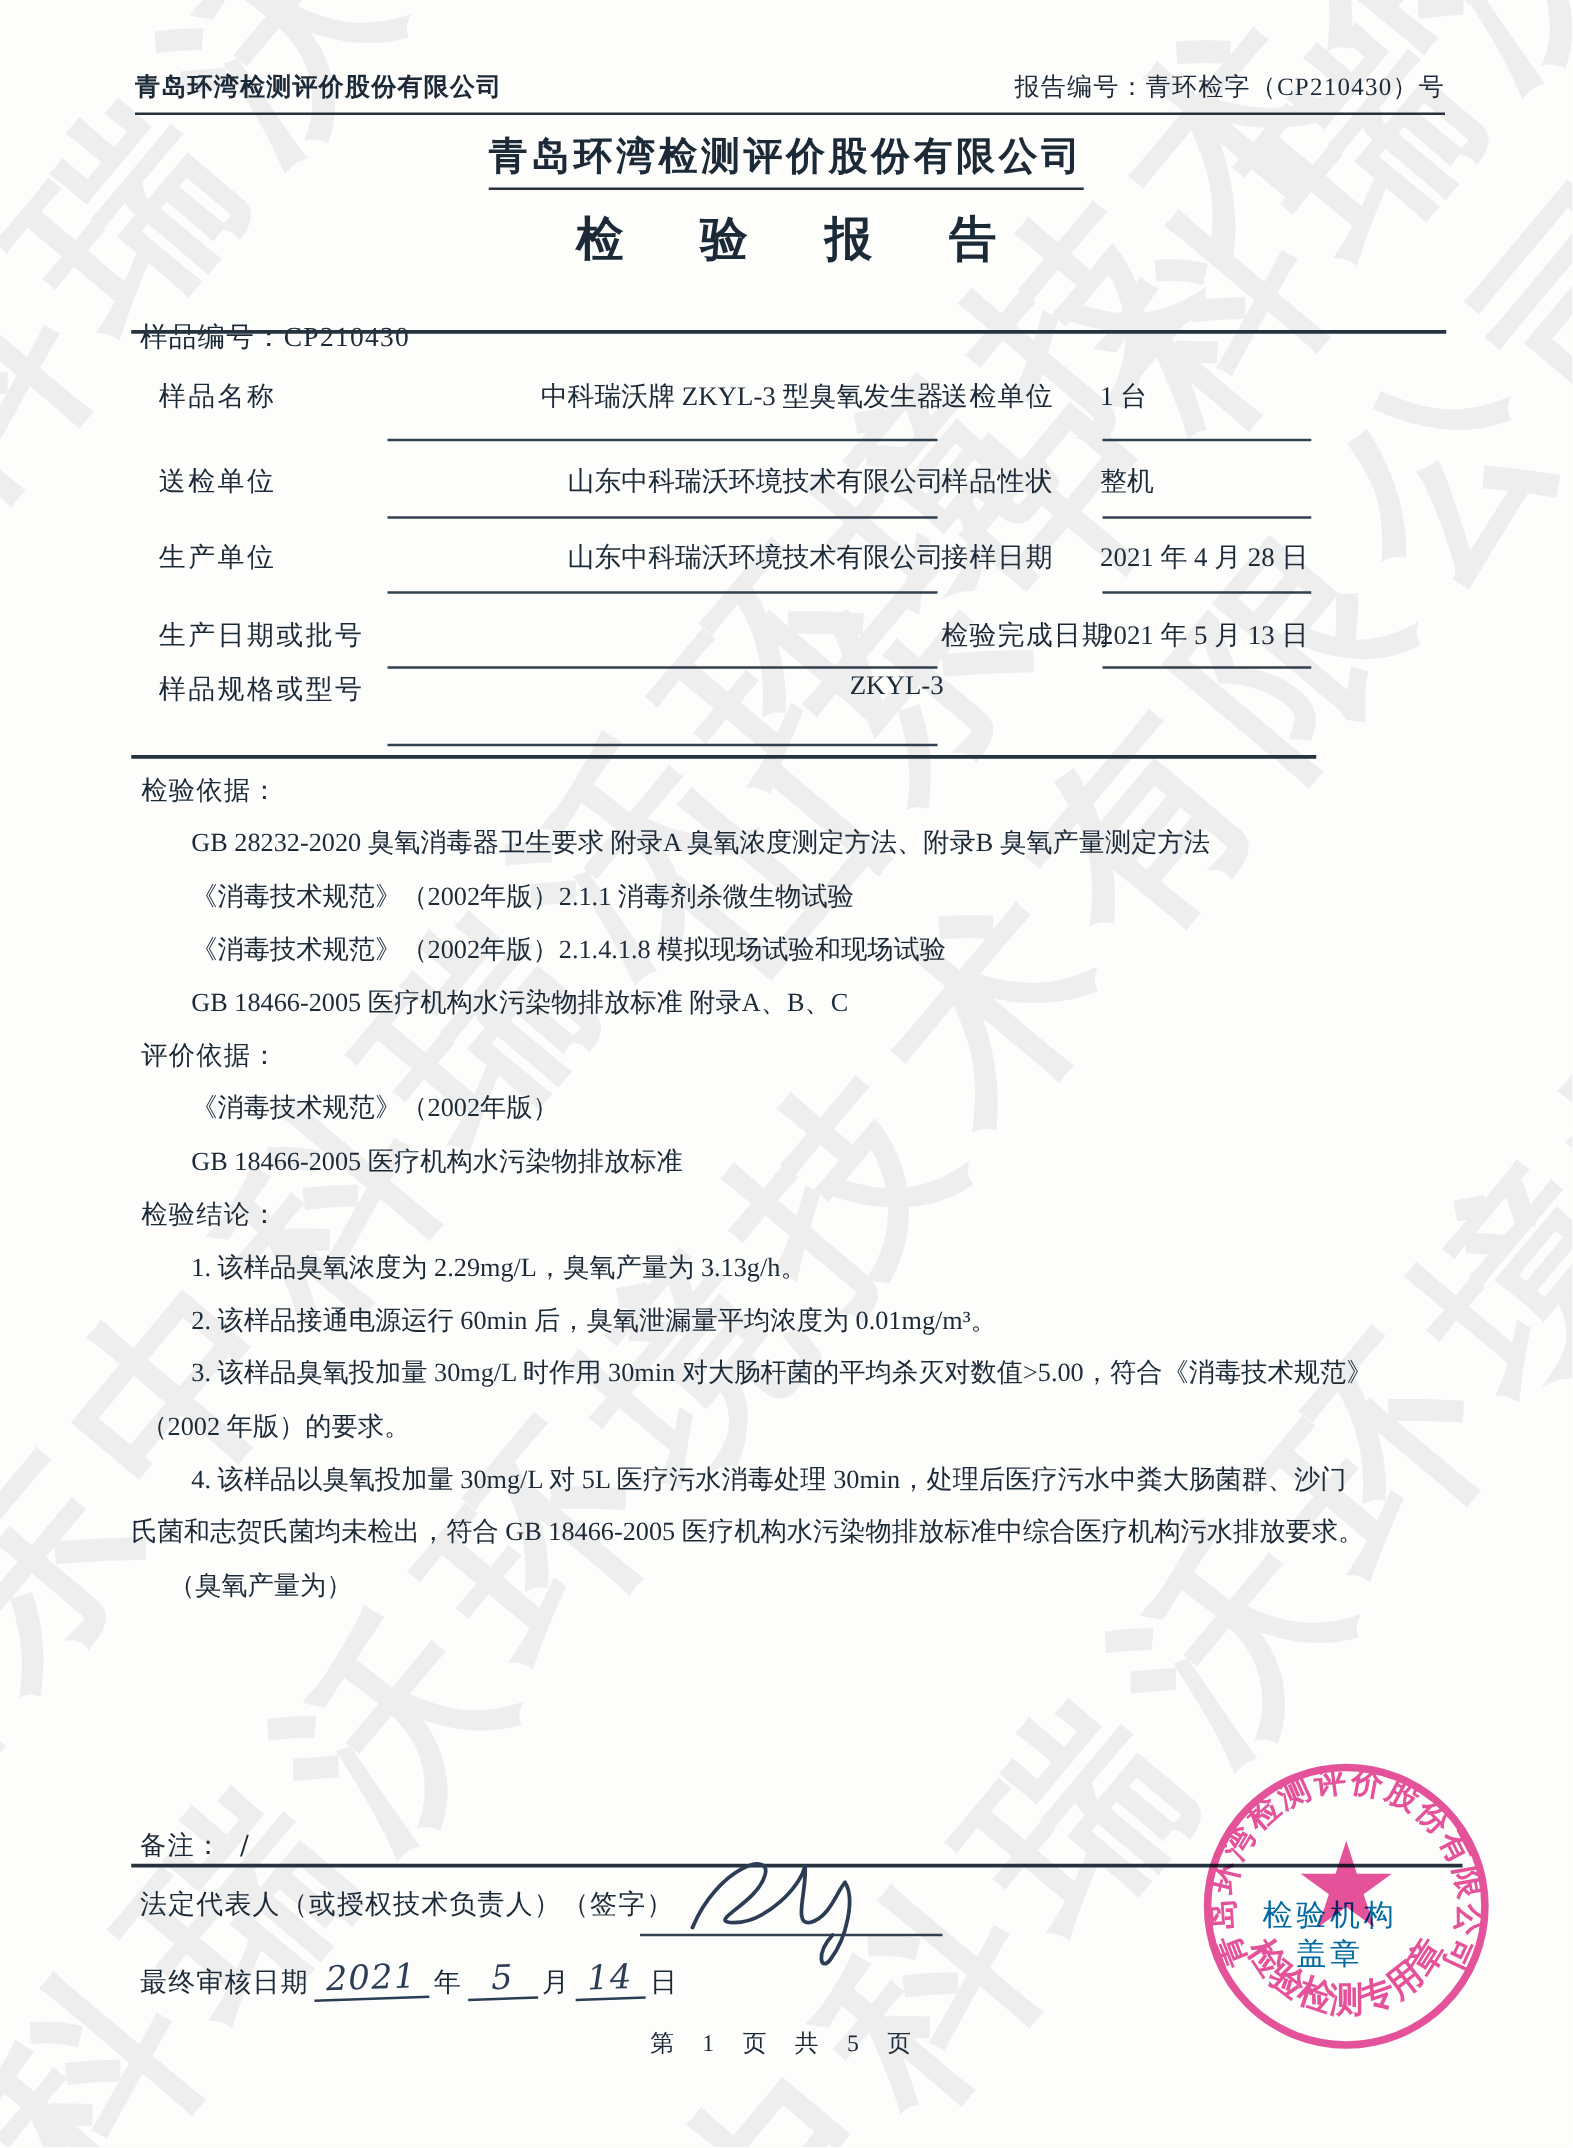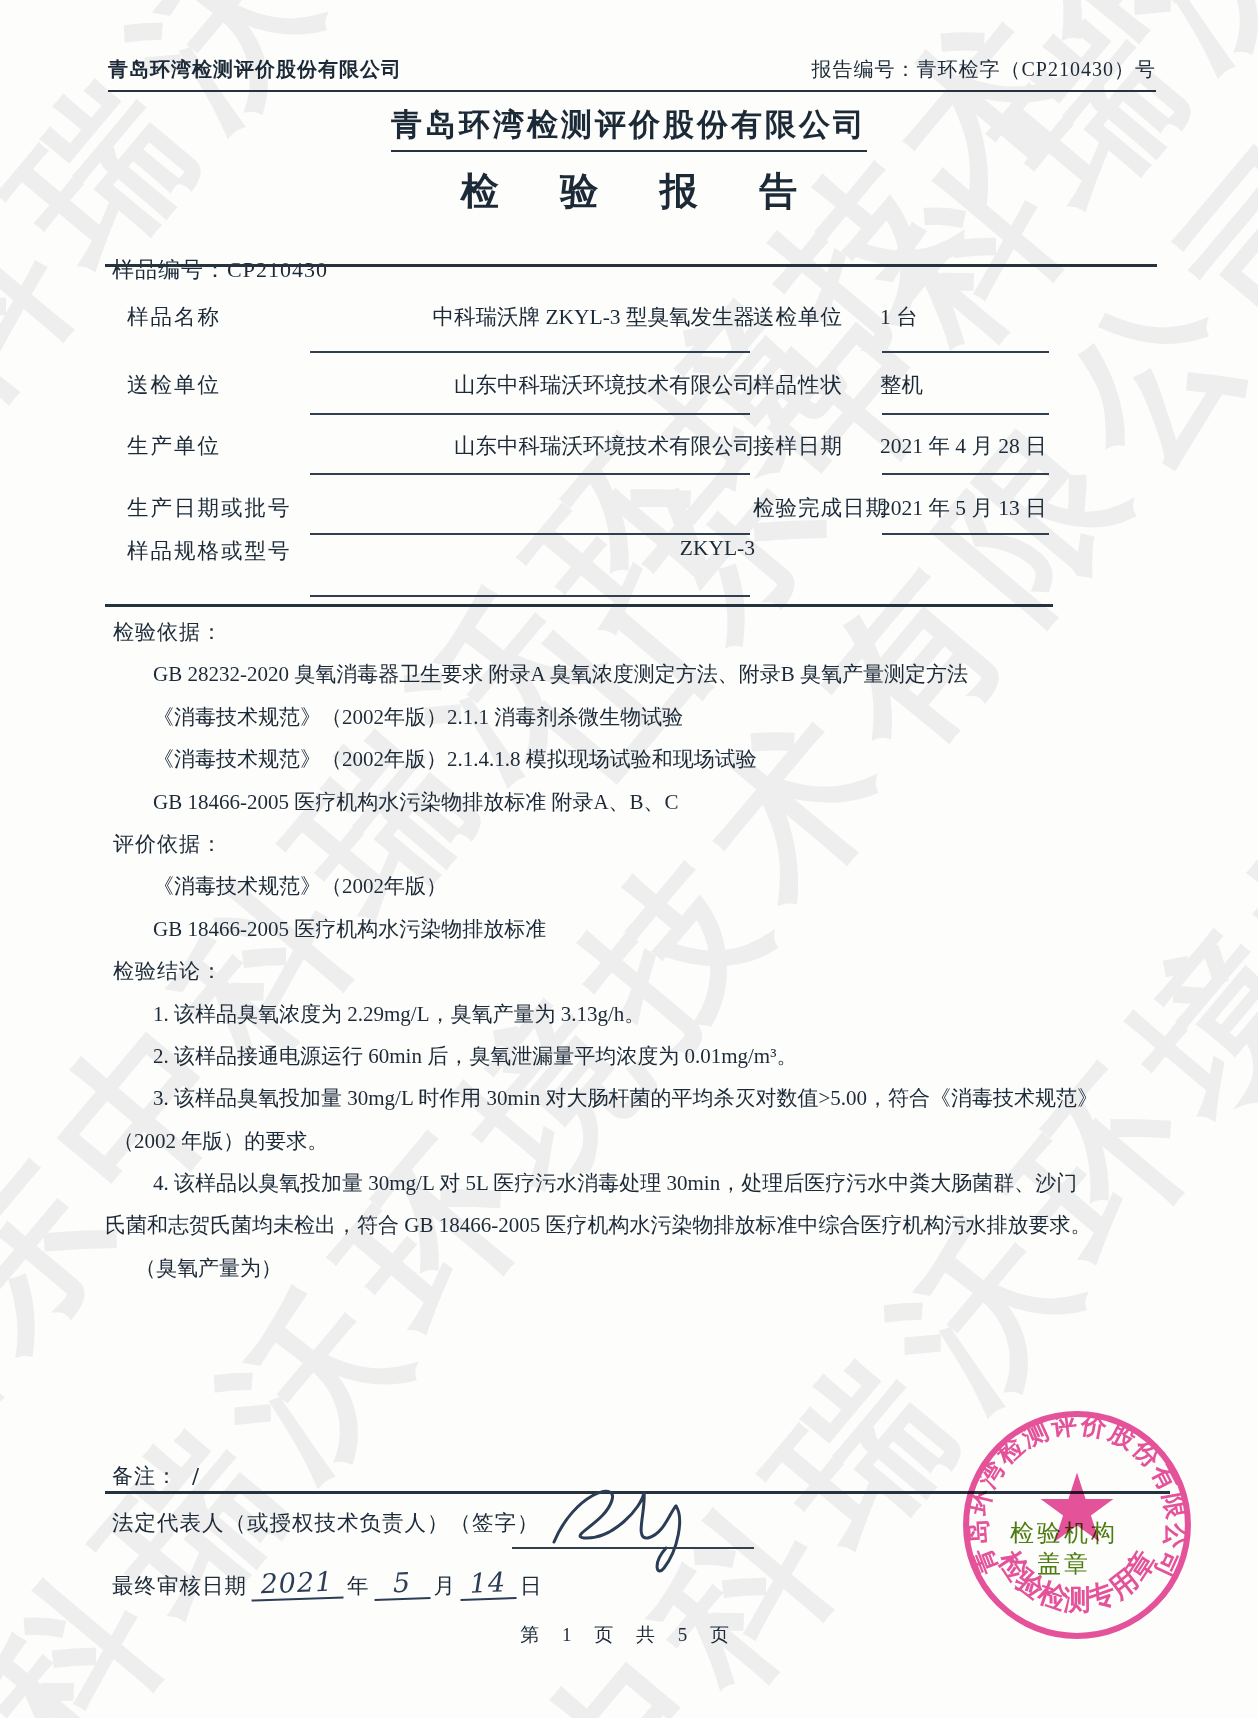--- a/index.html
+++ b/index.html
@@ -70,21 +70,21 @@
   .hw.yr{width:92px;margin:0 4px;}
   .hw.mo{width:56px;margin:0 4px;}
   .hw.dy{width:56px;margin:0 4px;}
   .pageinfo{
     position:absolute;left:0;top:1622px;width:100%;text-align:center;z-index:1;
     font-size:19px;letter-spacing:9px;
   }
   
   .stamp-overlay{
     position:absolute;left:993px;top:1518px;width:142px;z-index:2;
-    text-align:center;font-size:24px;color:#4d7c0f;letter-spacing:3px;line-height:31px;
+    text-align:center;font-size:24px;color:#0369a1;letter-spacing:3px;line-height:31px;
   }
   .stamp{
     position:absolute;left:958px;top:1406px;width:238px;height:238px;z-index:3;
     opacity:0.84;mix-blend-mode:multiply;
   }
   .stamp text{font-family:"Liberation Serif", serif;font-weight:bold;}
 </style>
 </head>
 <body>
 

